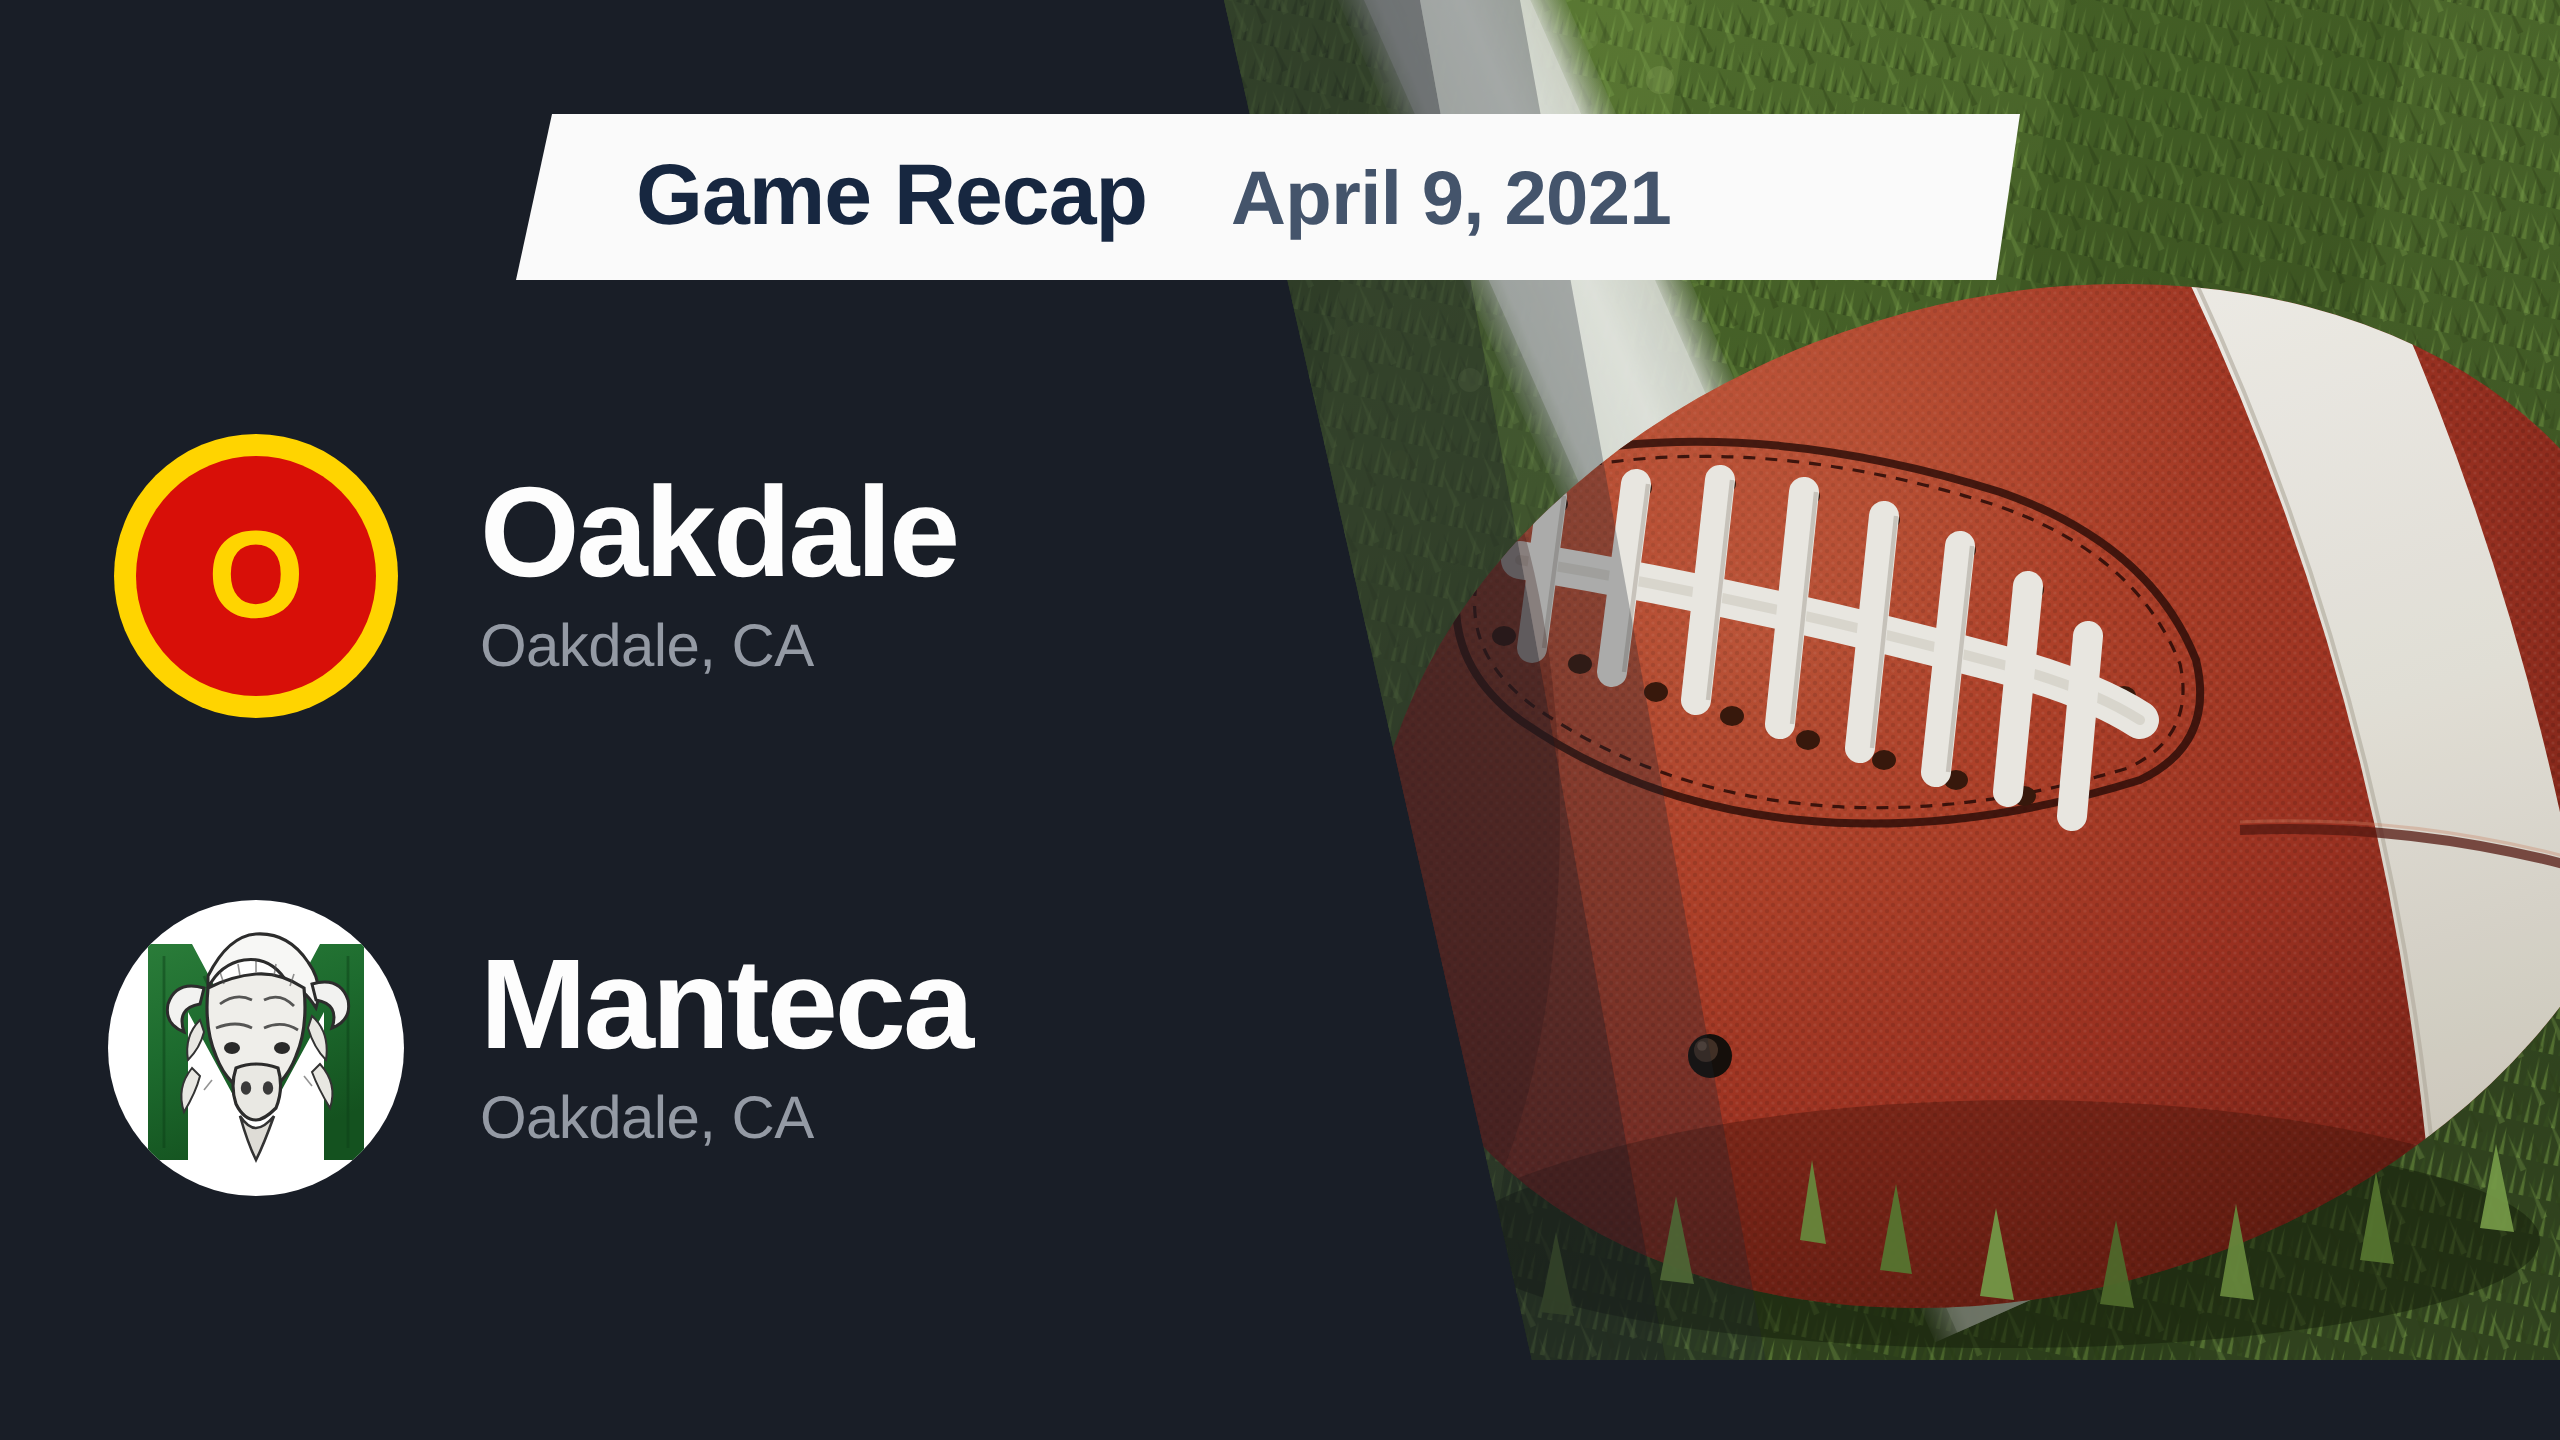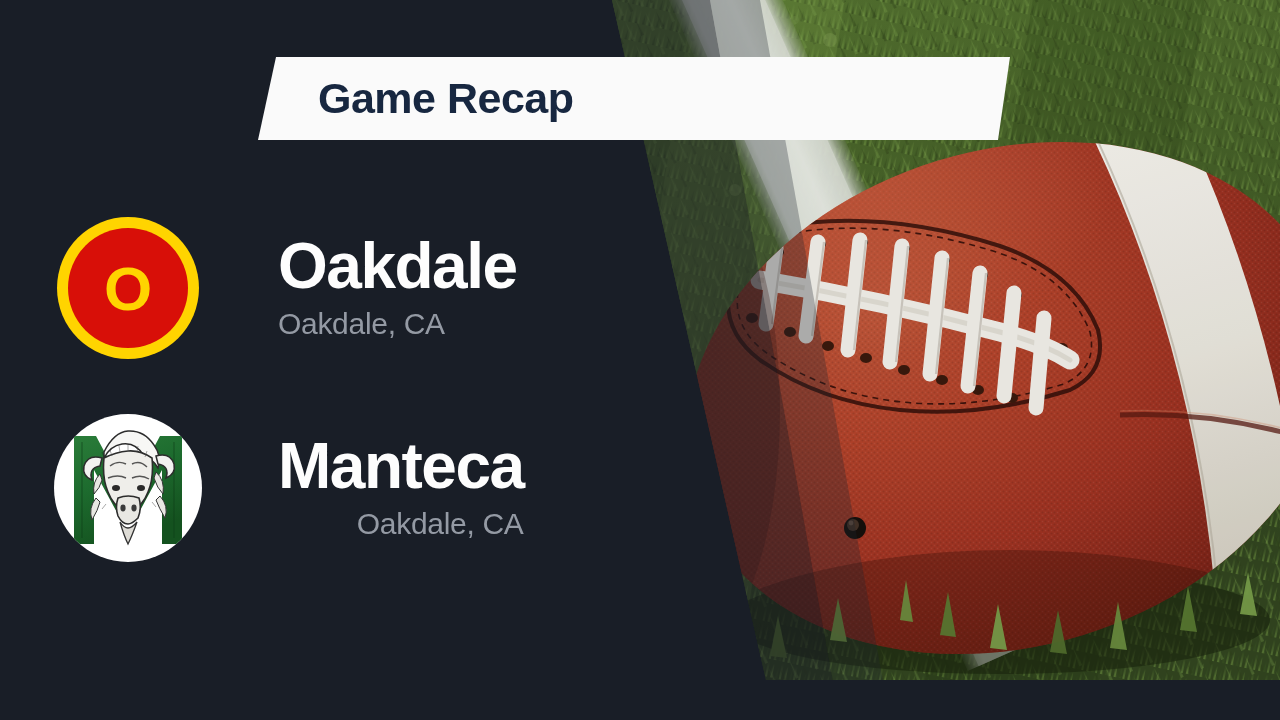--- a/index.html
+++ b/index.html
@@ -52,26 +52,26 @@
   }
   .banner-date {
     font-size:38px; font-weight:bold; color:#44546b;
     margin-left:42px; line-height:1; letter-spacing:-0.3px;
   }
 
   
   .teams { position:absolute; left:0; top:0; z-index:9; }
   .team-row { position:absolute; display:flex; align-items:center; }
   .team-row.row-a { left:52px; top:212px; }
-  .team-row.row-b { left:52px; top:412px;text-align:right; }
+  .team-row.row-b { left:52px; top:448px; }
 
   .logo-wrap { width:152px; height:152px; position:relative; flex:0 0 auto; }
   .logo-wrap svg { display:block; width:152px; height:152px; }
 
-  .team-text { margin-left:74px; }
+  .team-text { margin-left:36px; }
   .team-name {
     font-size:64px; font-weight:bold; color:#fdfdfd;
     line-height:1.0; letter-spacing:-1.5px; white-space:nowrap;
   }
   .team-loc {
     font-size:30px; color:#949aa4; line-height:1.2;
     margin-top:8px; letter-spacing:-0.3px; white-space:nowrap;
   }
 </style>
 </head>
@@ -266,20 +266,21 @@
   </div>
 
   <div class="wedge-soft"></div>
   <div class="wedge-soft2"></div>
 
   <div class="dark-panel"></div>
 
   <div class="banner">
     <div class="banner-inner">
       <span class="banner-title">Game Recap</span>
+      <span class="banner-date">April 9, 2021</span>
     </div>
   </div>
 
   <div class="teams">
 
     <div class="team-row row-a">
       <div class="logo-wrap">
         <svg viewBox="0 0 152 152" aria-hidden="true">
           <circle cx="76" cy="76" r="71" fill="#ffd400"></circle>
           <circle cx="76" cy="76" r="60" fill="#d80f08"></circle>

